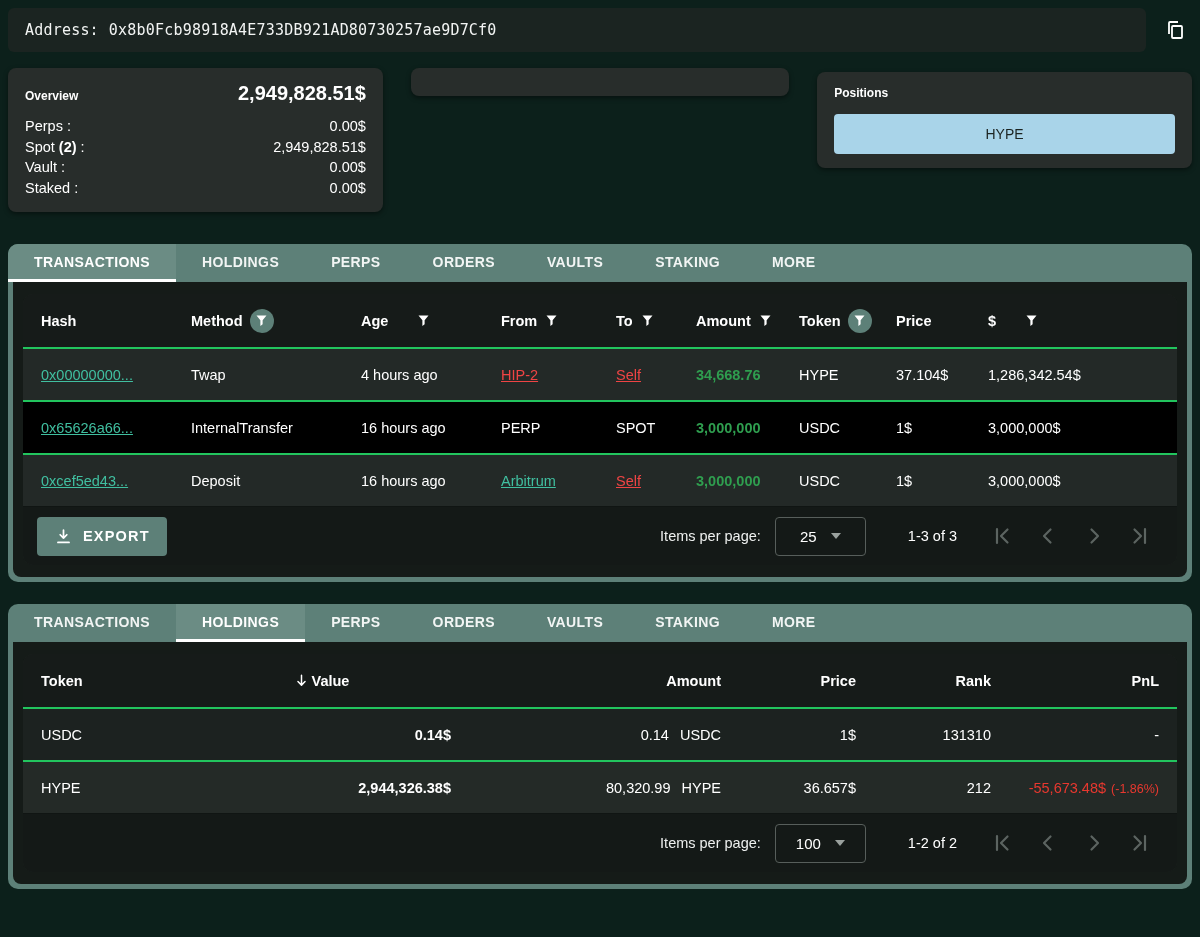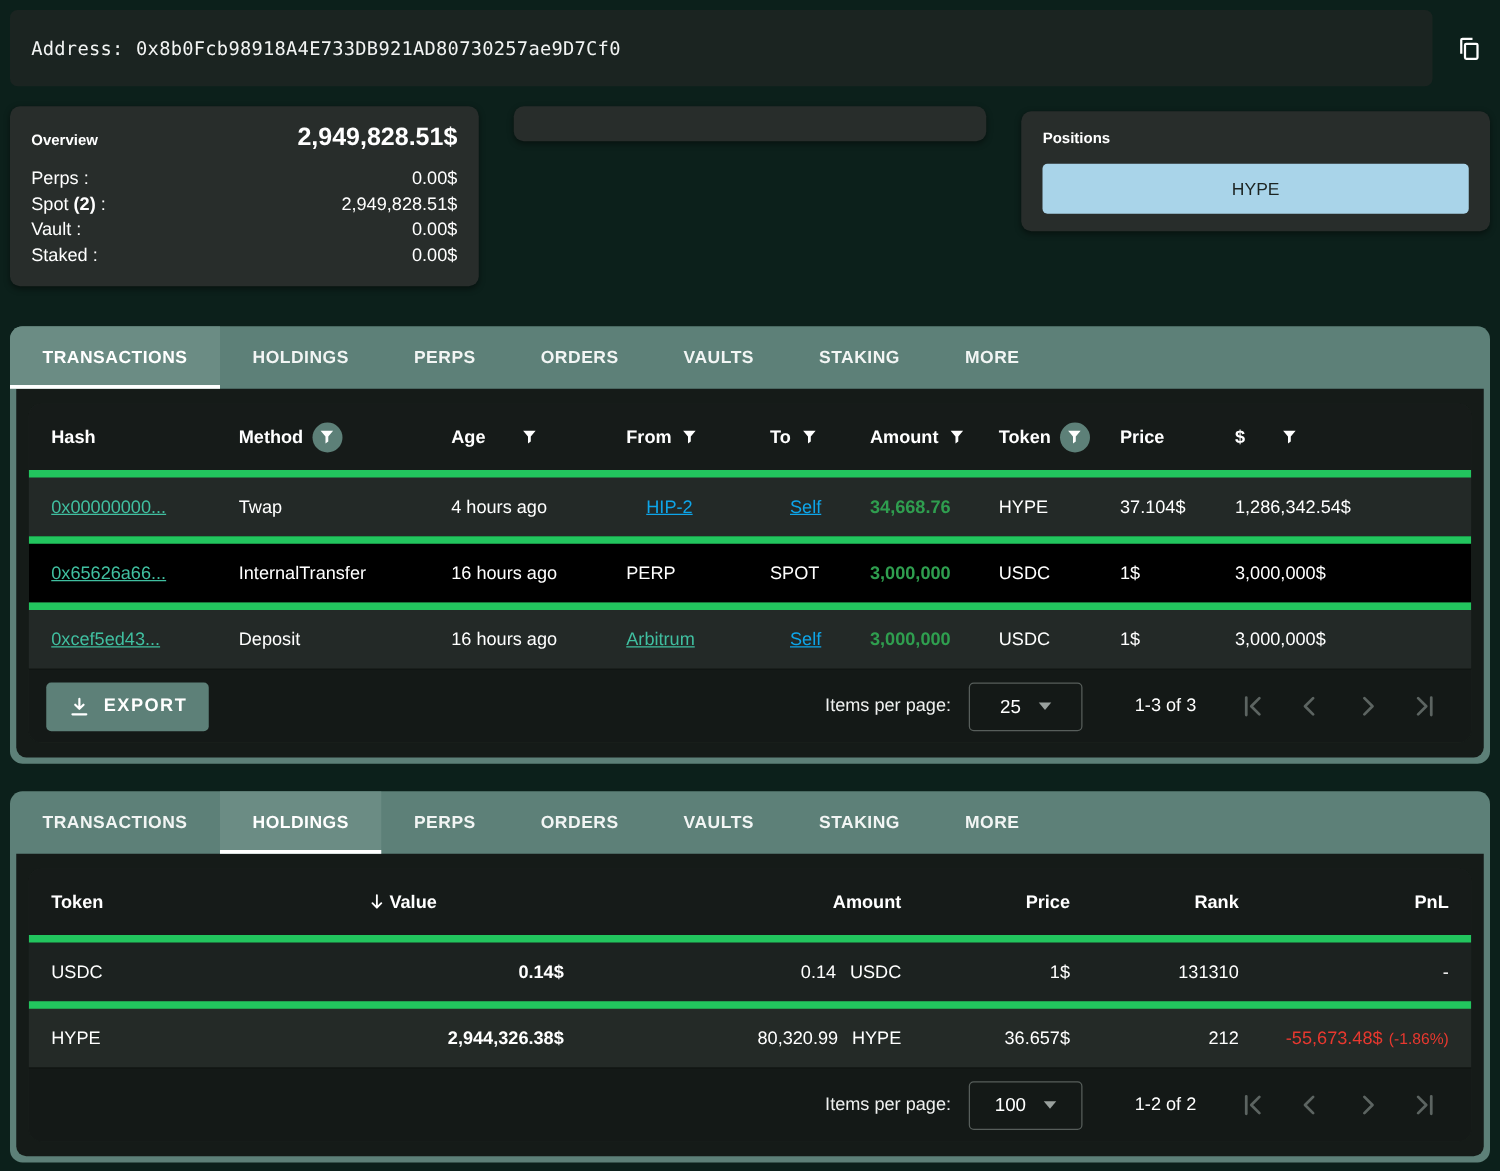--- a/index.html
+++ b/index.html
@@ -4,21 +4,21 @@
 <style>
   * { margin:0; padding:0; box-sizing:border-box; }
   html,body { background:#0c201b; }
   .page {
     width:1200px; min-height:937px; background:#0c201b;
     padding:8px 8px 9px; font-family:"Liberation Sans", sans-serif; color:#fff;
   }
   
   .addr-row { display:flex; align-items:center; gap:12px; margin-bottom:16px; }
   .addr-bar {
-    flex:1; background:#1b2421; border-radius:6px; height:61px;
+    flex:1; background:#1b2421; border-radius:6px; height:44px;
     display:flex; align-items:center; padding:0 17px;
     font-family:"DejaVu Sans Mono", monospace; font-size:15px; letter-spacing:.2px; color:#f2f4f3;
   }
   .addr-bar .lbl { margin-right:10px; }
   .icon-btn { background:none; border:none; cursor:pointer; display:flex; align-items:center; justify-content:center; width:34px; height:34px; }
   
   .cards { display:flex; gap:28px; align-items:flex-start; margin-bottom:32px; }
   .card { background:#282d2b; border-radius:8px; padding:14px 17px; box-shadow:0 2px 5px rgba(0,0,0,.45); }
   .card-title { font-size:12px; font-weight:bold; }
   .card.overview { flex:1; }
@@ -33,41 +33,41 @@
     font-weight:bold; font-size:13.5px; letter-spacing:.9px; padding:11px 18px; cursor:pointer;
     font-family:"Liberation Sans", sans-serif;
   }
   .card.positions { flex:1; margin-top:4px; }
   .pos-btn {
     width:100%; height:40px; margin-top:14px; background:#a9d4e9; color:#1c2422;
     border:none; border-radius:4px; font-size:14px; cursor:pointer; font-family:"Liberation Sans", sans-serif;
   }
   
   .section { border-radius:10px; background:#5d8078; margin-bottom:22px; overflow:hidden; }
-  .tabbar { display:flex; height:50px; }
+  .tabbar { display:flex; height:38px; }
   .tab {
     padding:0 26px; display:flex; align-items:center; cursor:pointer;
     font-size:14px; font-weight:bold; letter-spacing:.4px; color:rgba(255,255,255,.92);
     border-bottom:3px solid transparent;
   }
   .tab.active { background:#6b8c84; border-bottom-color:#ffffff; color:#fff; }
   .section-body { margin:0 5px 5px; background:#151b18; border-radius:0 0 8px 8px; padding:12px 10px; }
   .panel { background:#202623; border-radius:10px; overflow:hidden; font-size:14.5px; }
   
   .tx-row {
     display:grid; grid-template-columns:150px 170px 140px 115px 80px 103px 97px 92px 1fr;
     align-items:center; height:53px; padding:0 18px;
   }
   .tx-head { background:#161b19; font-weight:bold; }
   .hcell { display:flex; align-items:center; gap:7px; }
   .tx-r1, .tx-r3 { background:#232927; }
   .tx-r2 { background:#000000; }
-  .rowline { border-top:6px solid #22c55e; }
+  .rowline { border-top:2px solid #22c55e; }
   a.link-teal { color:#40bfa0; text-decoration:underline; }
-  a.link-muted { color:#0ea5e9; text-decoration:underline;margin-left:16px; }
+  a.link-muted { color:#ef4444; text-decoration:underline; }
   .plain { color:#fff; text-decoration:none; }
   .green { color:#2f9e4f;font-weight:bold; }
   .funnel { width:15px; height:15px; display:inline-flex; }
   .funnel-circled {
     width:24px; height:24px; border-radius:50%; background:#5d8078;
     display:inline-flex; align-items:center; justify-content:center;
   }
   
   .panel-footer {
     background:#141917; min-height:57px; display:flex; align-items:center;

